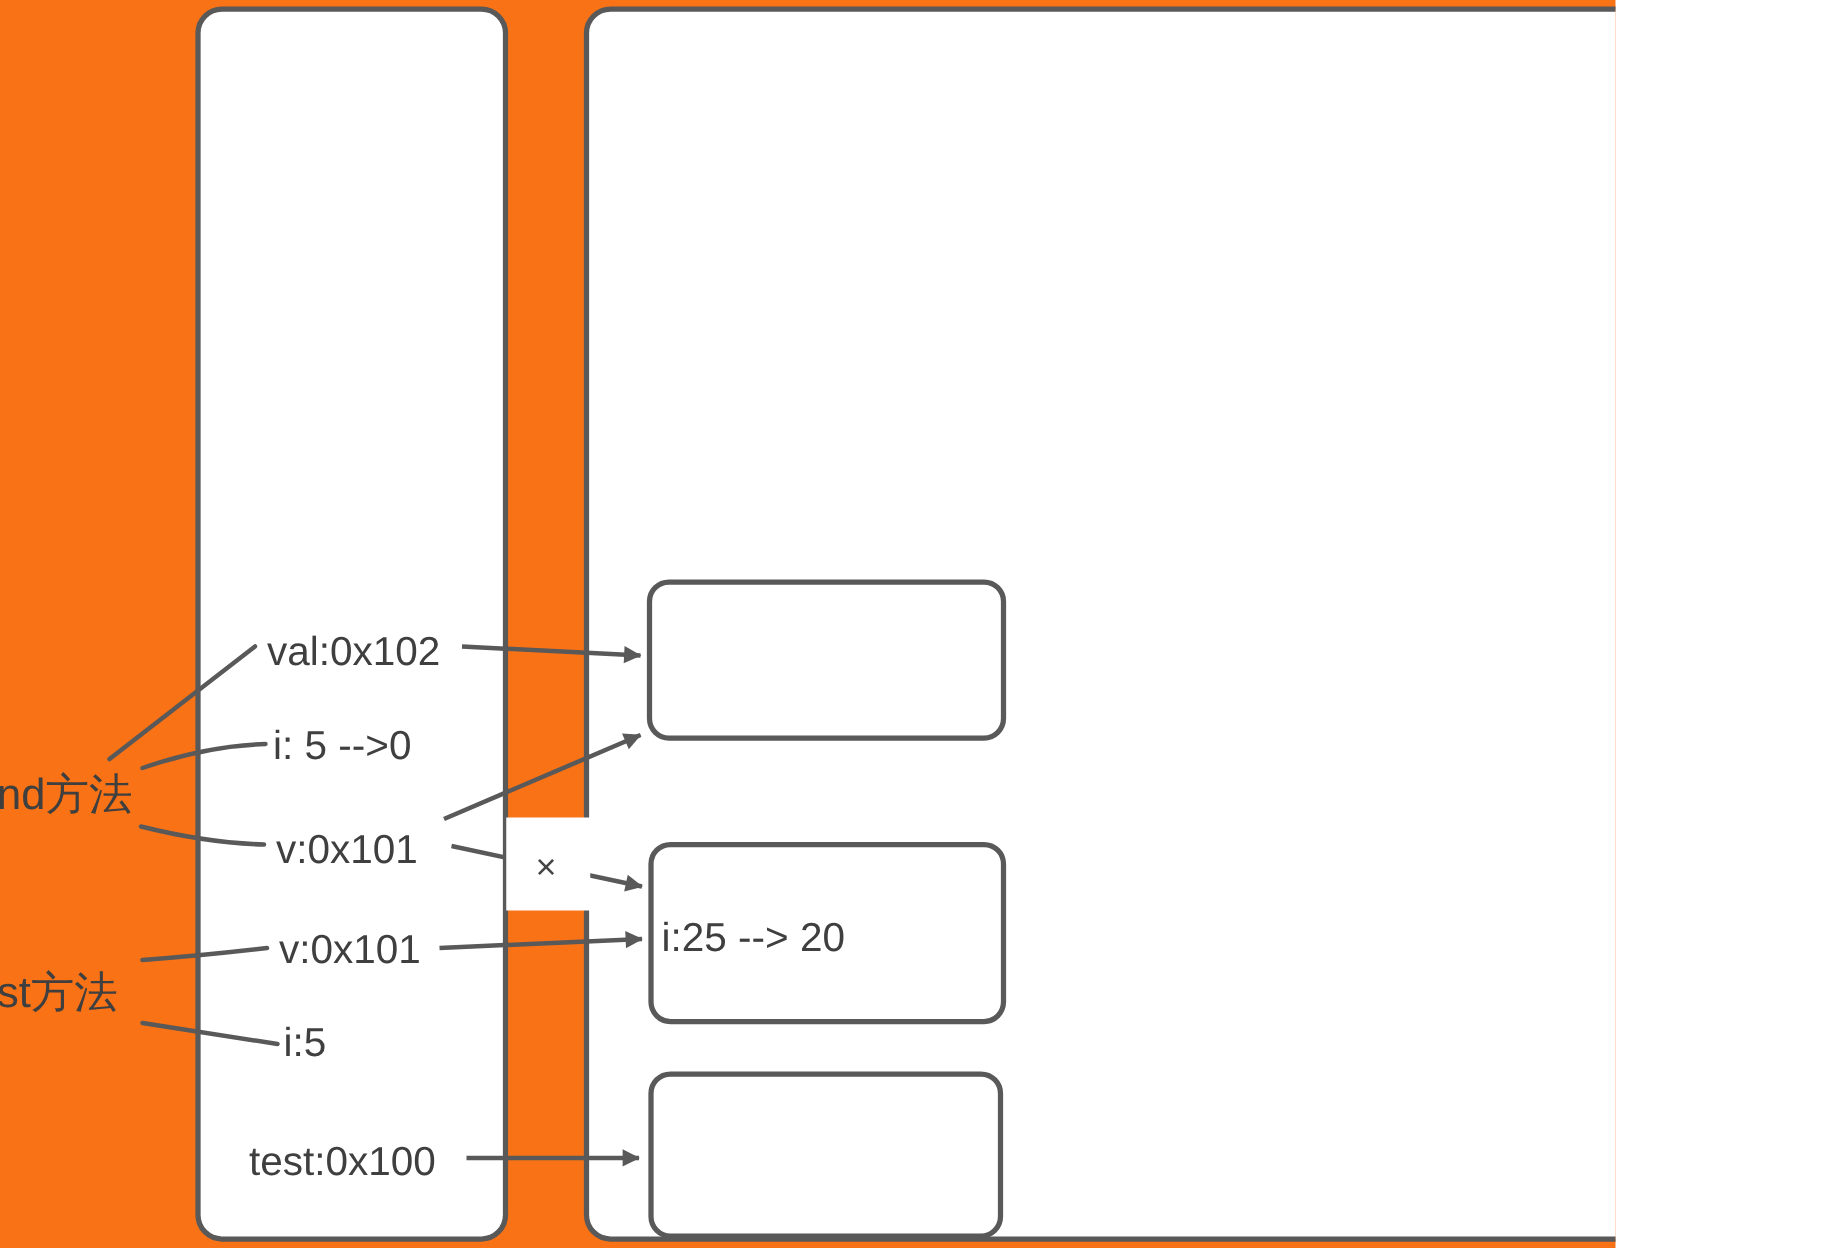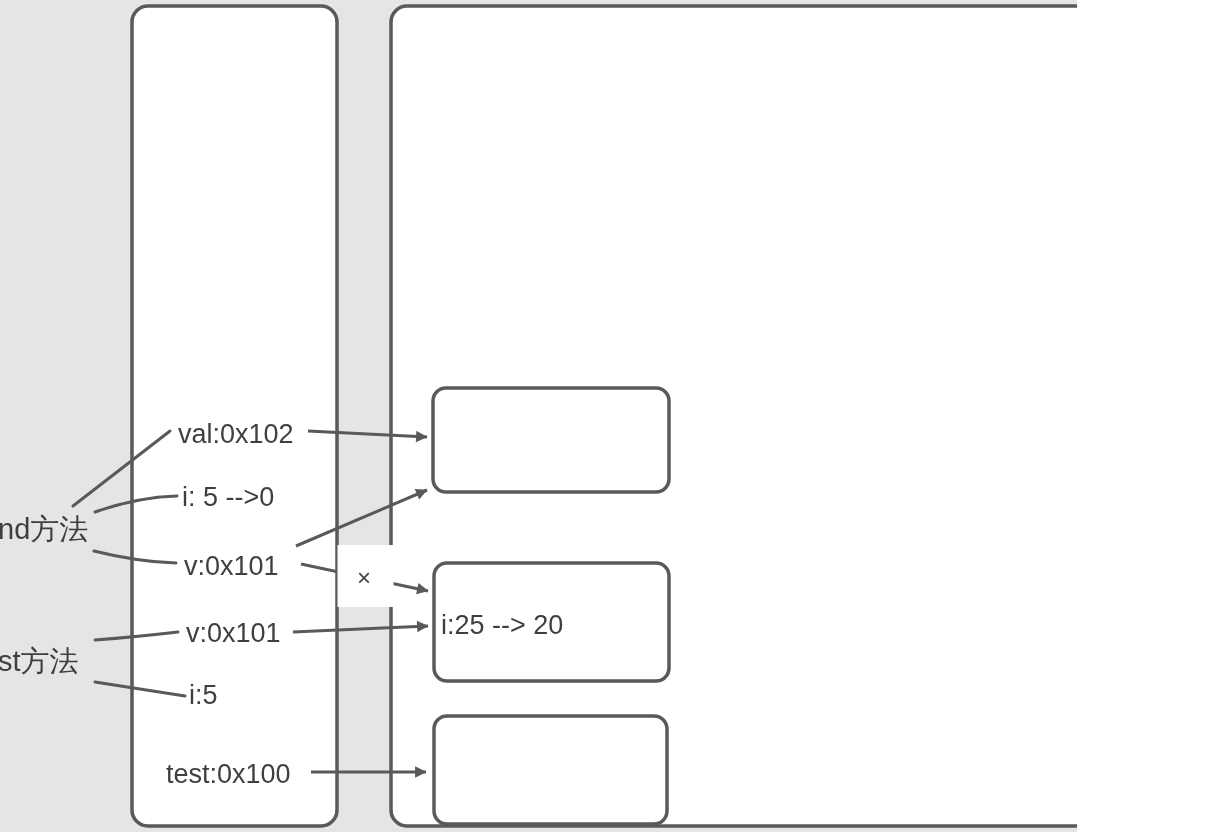--- a/index.html
+++ b/index.html
@@ -4,21 +4,21 @@
 <style>
   html, body {
     margin: 0;
     padding: 0;
     background: #ffffff;
   }
   #canvas-wrap {
     position: relative;
     width: 1077px;
     height: 832px;
-    background: #e5e5e5;
+    background: #f97316;
     overflow: hidden;
     font-family: "Liberation Sans", sans-serif;
   }
   svg { display: block; }
   .shape {
     fill: #ffffff;
     stroke: #595959;
     stroke-width: 3.5;
   }
   .conn {

